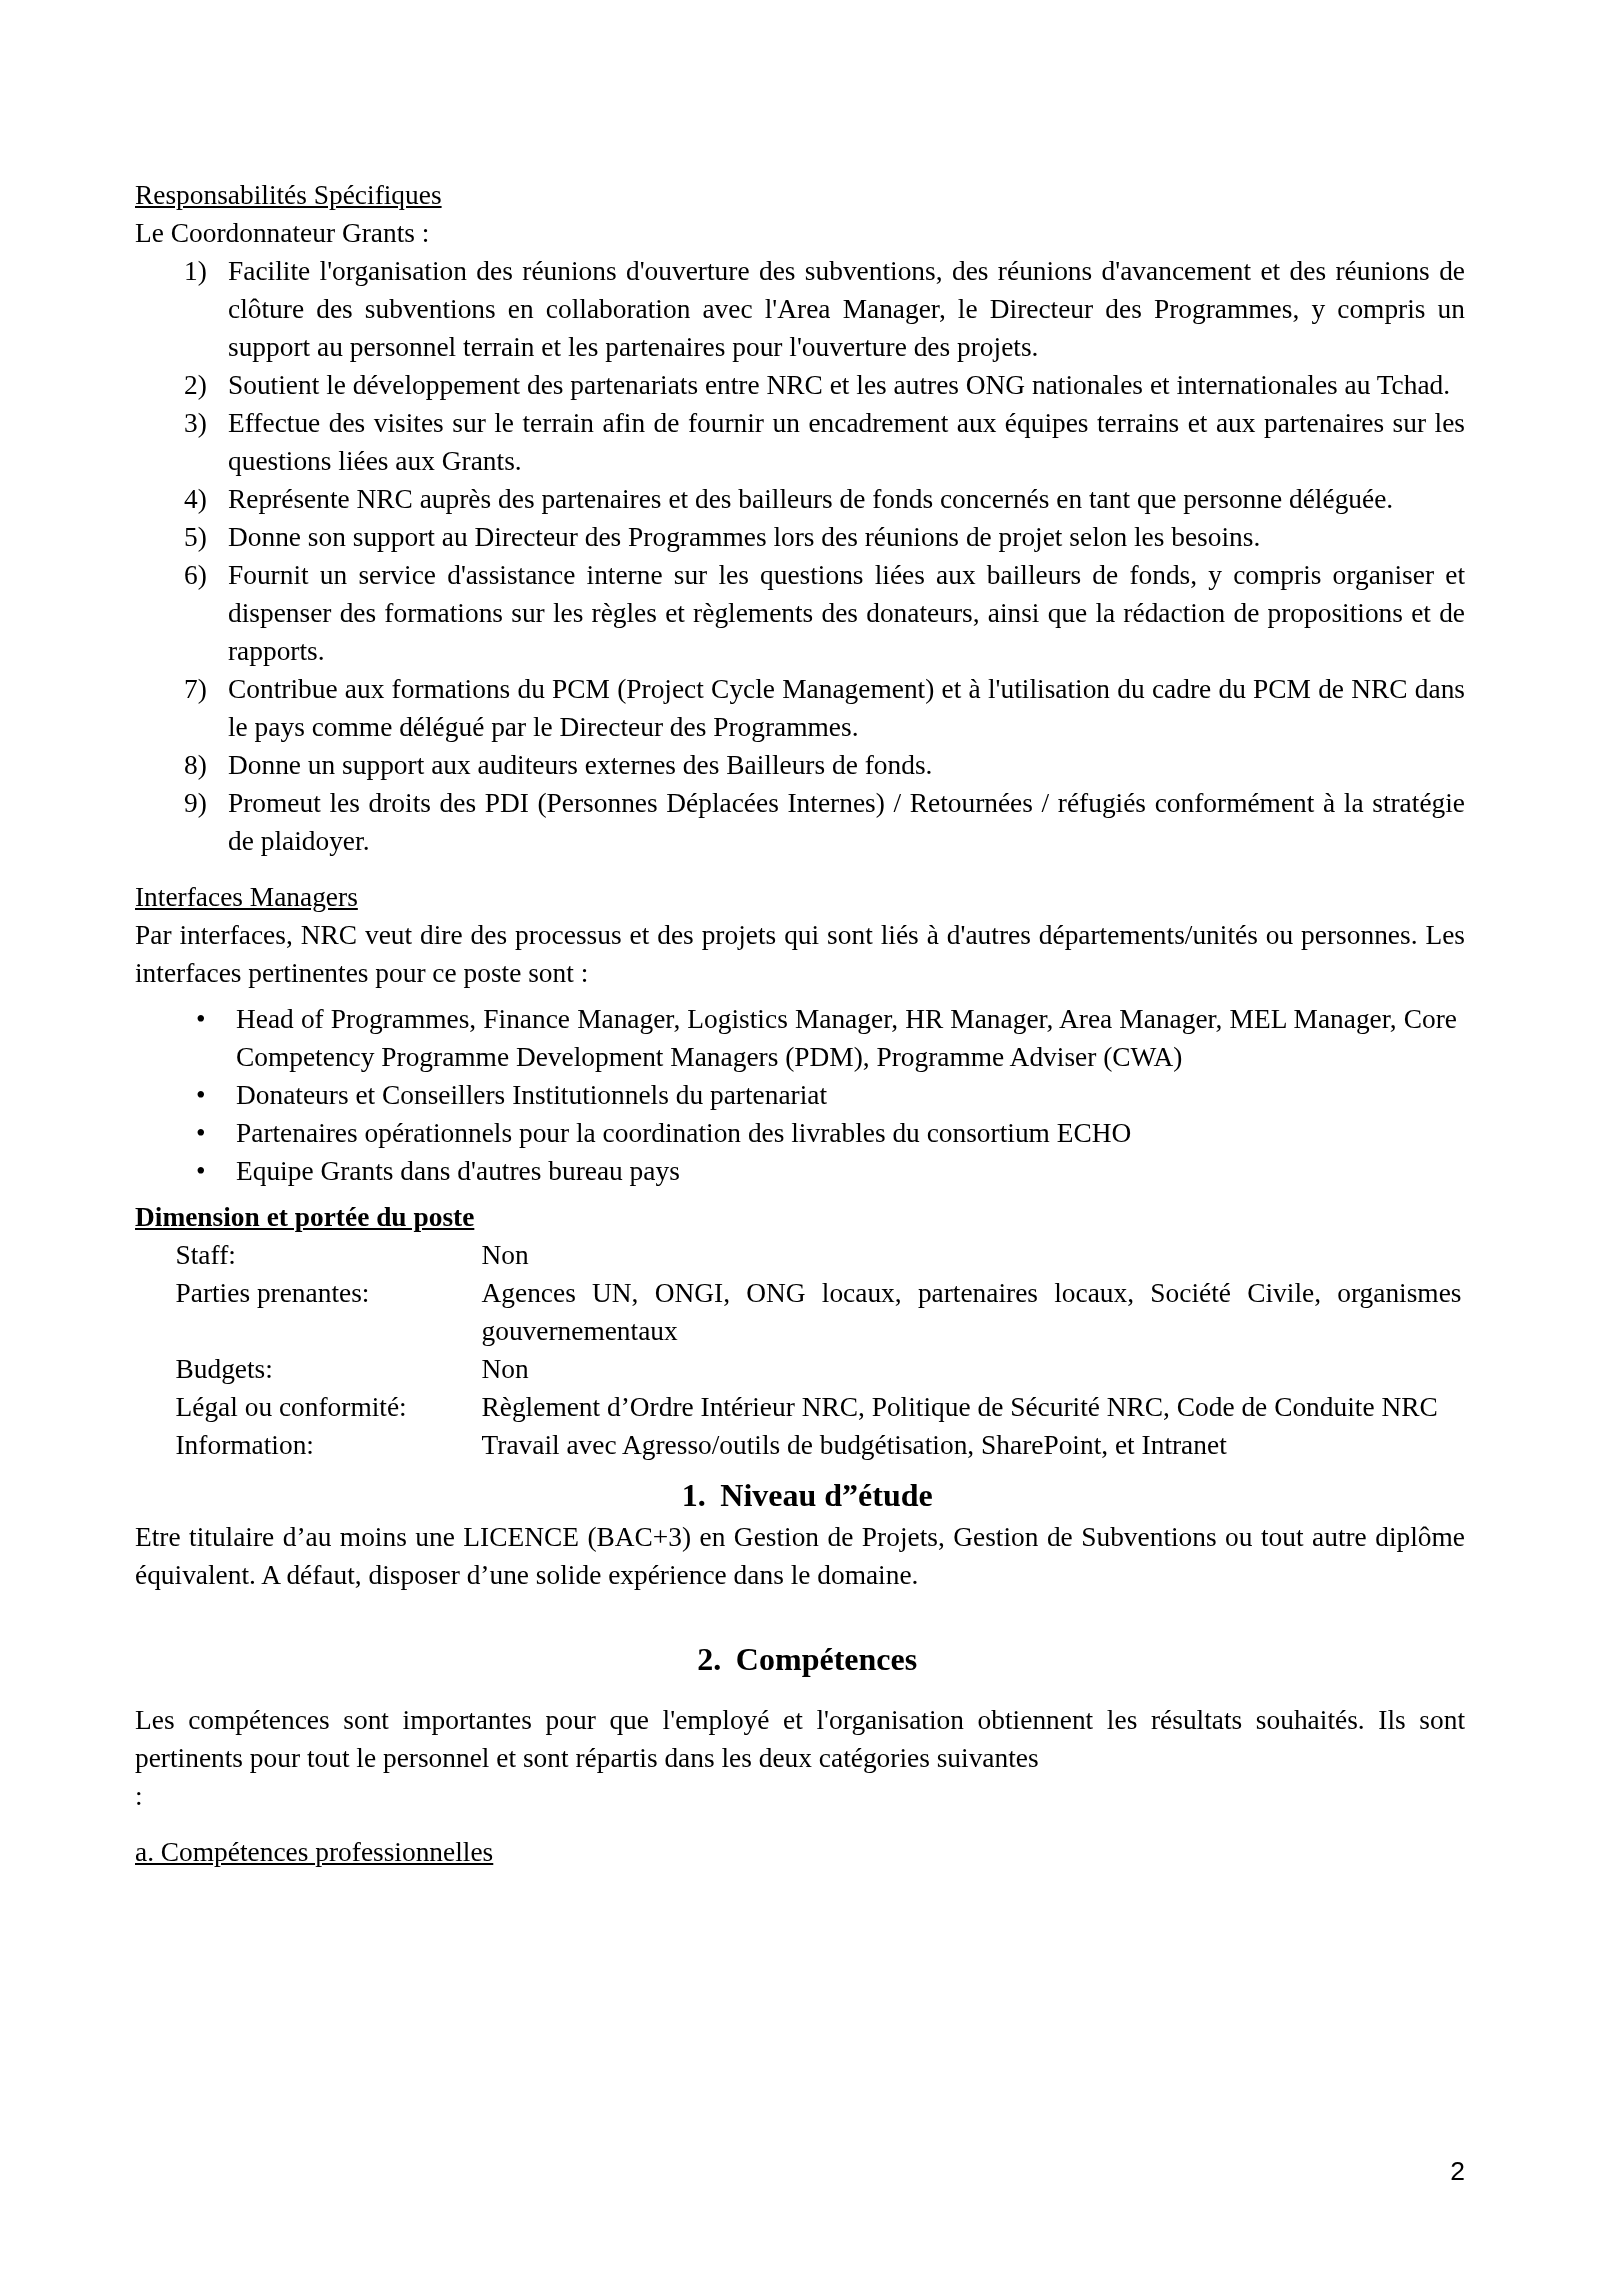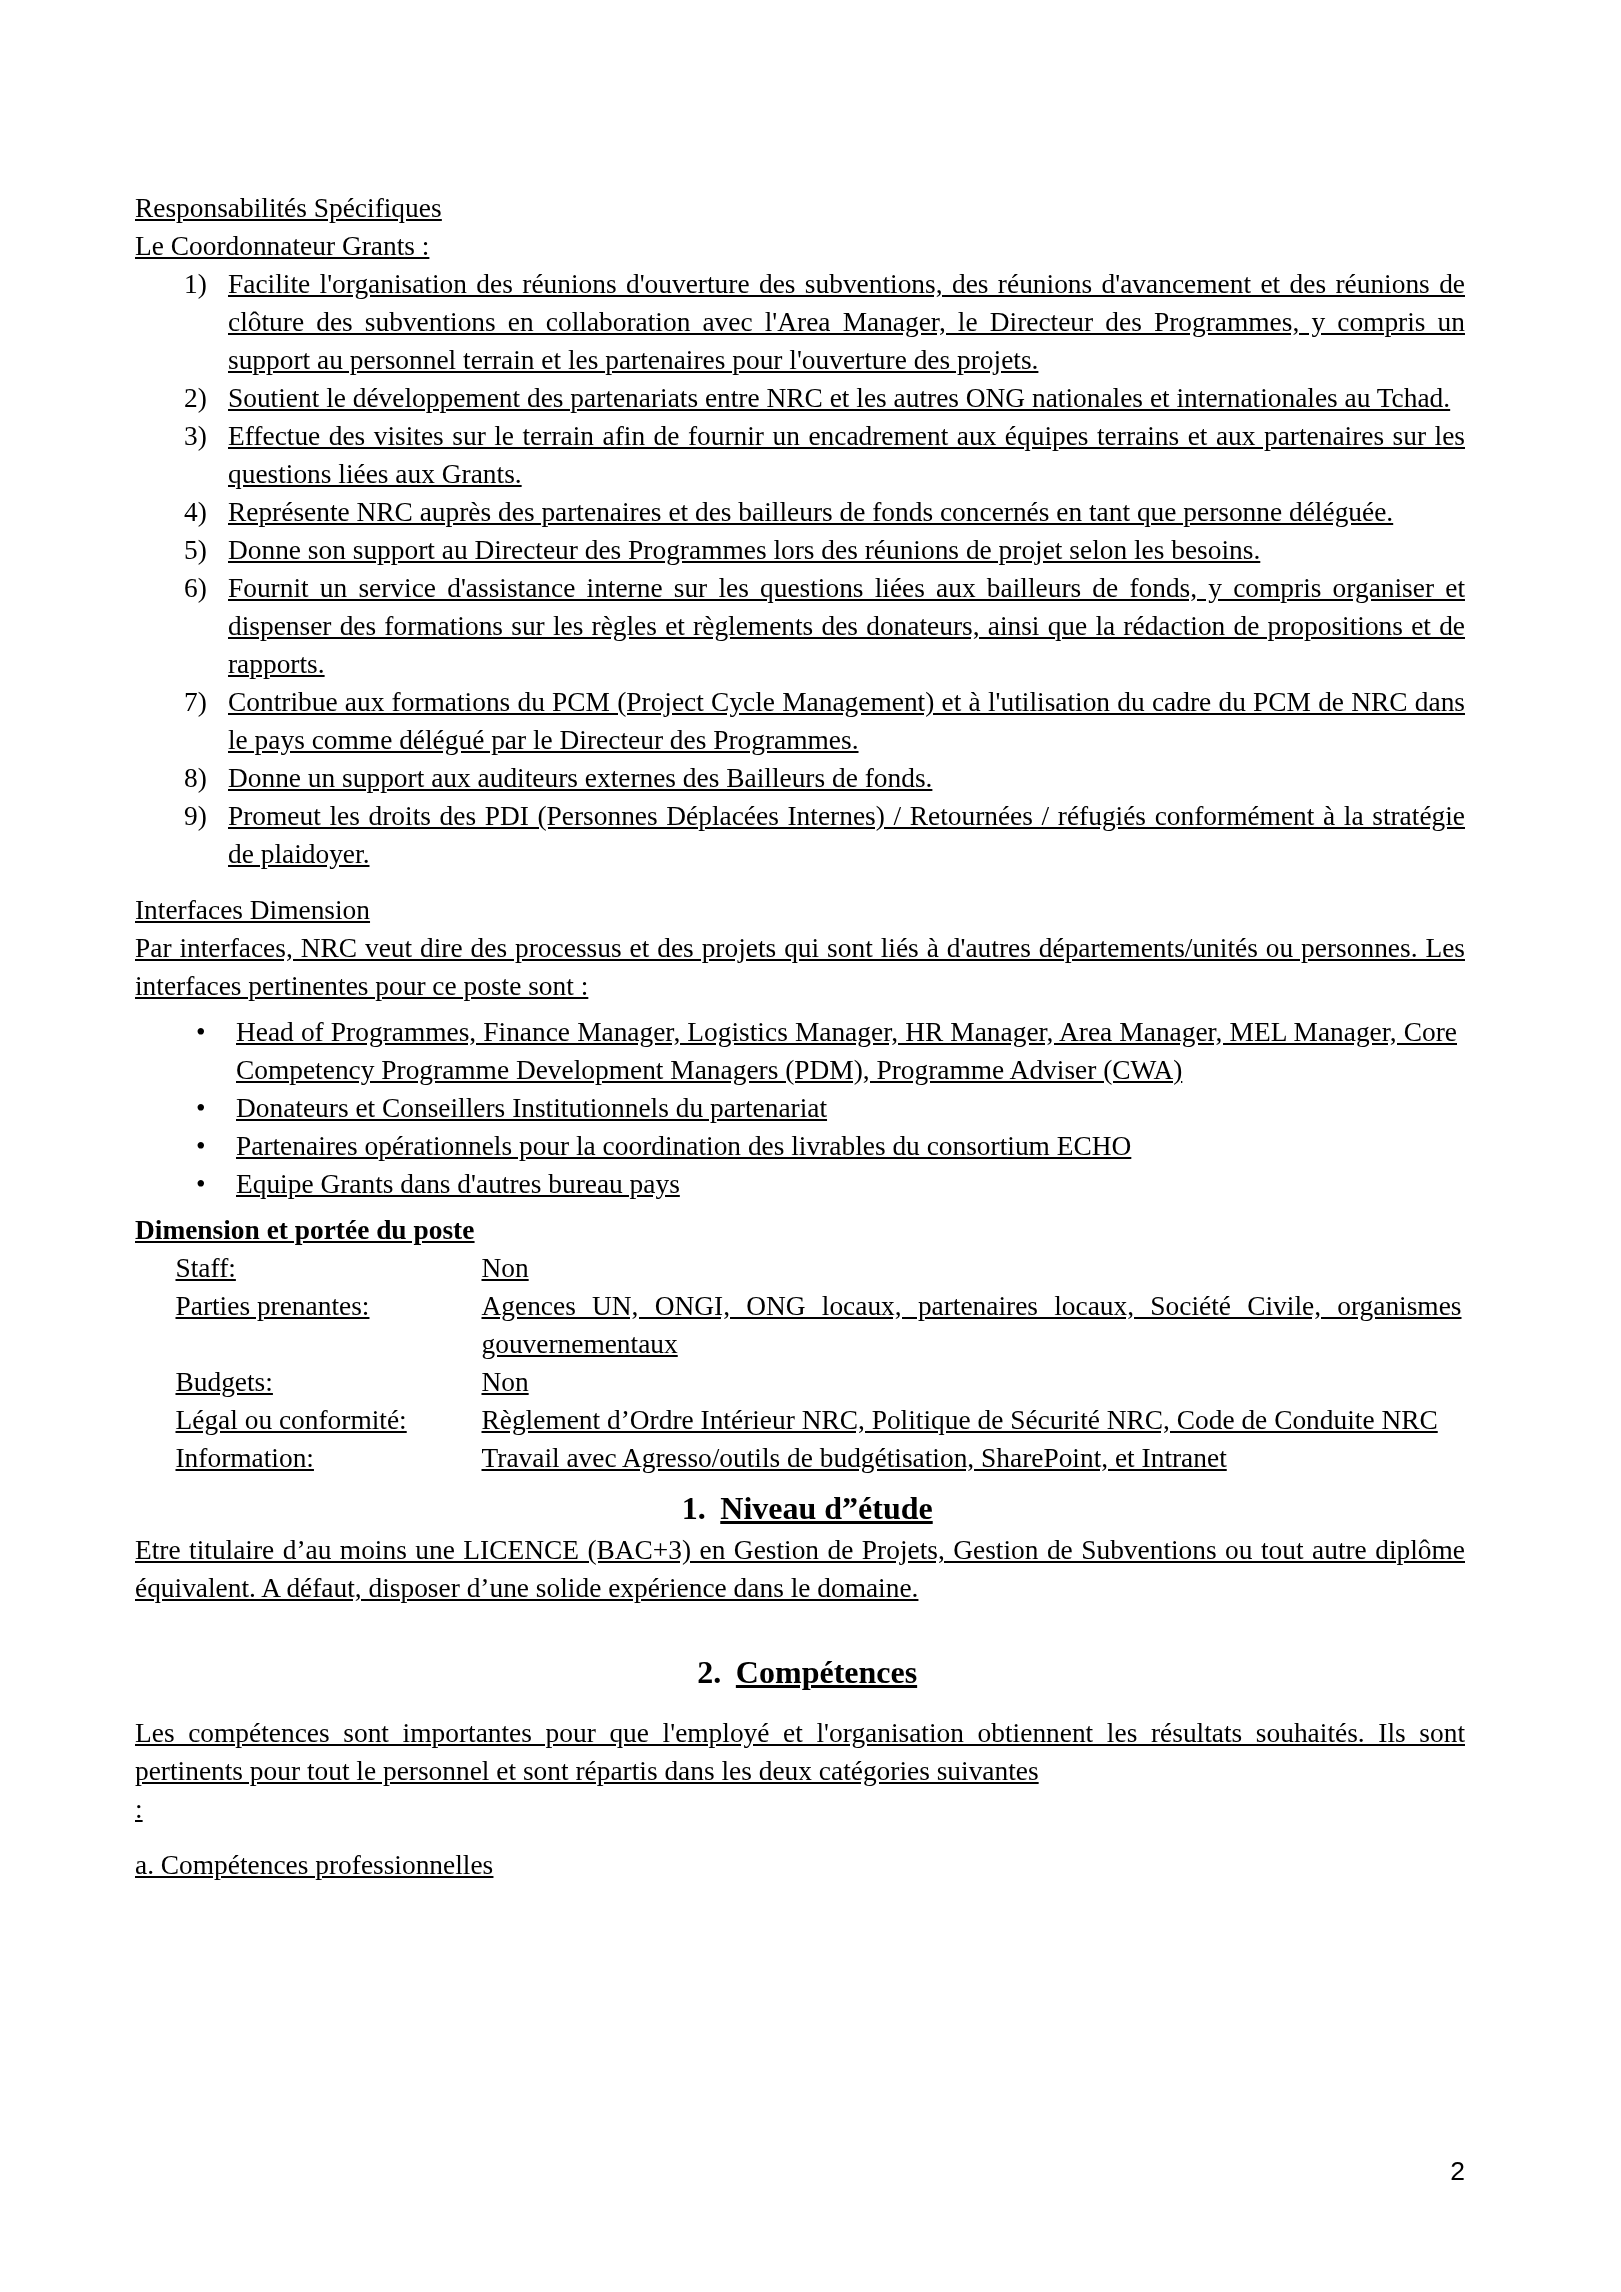--- a/index.html
+++ b/index.html
@@ -10,23 +10,22 @@
     background: #ffffff;
     color: #000000;
     font-family: "Liberation Serif", "DejaVu Serif", serif;
     font-size: 27.4px;
     line-height: 38px;
     overflow: hidden;
   }
   .content {
     position: absolute;
     left: 135px;
-    top: 189px;
+    top: 176px;
     width: 1330px;
-    text-decoration: underline;
   }
   .u { text-decoration: underline; }
   .bold { font-weight: bold; }
   .line { margin: 0; }
   .just { text-align: justify; }
 
   ol.numlist { list-style: none; margin: 0; padding: 0; counter-reset: it; }
   ol.numlist > li {
     counter-increment: it;
     position: relative;
@@ -97,21 +96,21 @@
         <li>Représente NRC auprès des partenaires et des bailleurs de fonds concernés en tant que personne déléguée.</li>
         <li>Donne son support au Directeur des Programmes lors des réunions de projet selon les besoins.</li>
         <li>Fournit un service d'assistance interne sur les questions liées aux bailleurs de fonds, y compris organiser et dispenser des formations sur les règles et règlements des donateurs, ainsi que la rédaction de propositions et de rapports.</li>
         <li>Contribue aux formations du PCM (Project Cycle Management) et à l'utilisation du cadre du PCM de NRC dans le pays comme délégué par le Directeur des Programmes.</li>
         <li>Donne un support aux auditeurs externes des Bailleurs de fonds.</li>
         <li>Promeut les droits des PDI (Personnes Déplacées Internes) / Retournées / réfugiés conformément à la stratégie de plaidoyer.</li>
       </ol>
     </div>
 
     <div class="sec-interfaces">
-      <div class="line"><span class="u">Interfaces Dimension</span></div>
+      <div class="line"><span class="u">Interfaces Managers</span></div>
       <p class="line just">Par interfaces, NRC veut dire des processus et des projets qui sont liés à d'autres départements/unités ou personnes. Les interfaces pertinentes pour ce poste sont :</p>
       <ul class="bullist">
         <li>Head of Programmes, Finance Manager, Logistics Manager, HR Manager, Area Manager, MEL Manager, Core Competency Programme Development Managers (PDM), Programme Adviser (CWA)</li>
         <li>Donateurs et Conseillers Institutionnels du partenariat</li>
         <li>Partenaires opérationnels pour la coordination des livrables du consortium ECHO</li>
         <li>Equipe Grants dans d'autres bureau pays</li>
       </ul>
     </div>
 
     <div class="sec-dimension">

